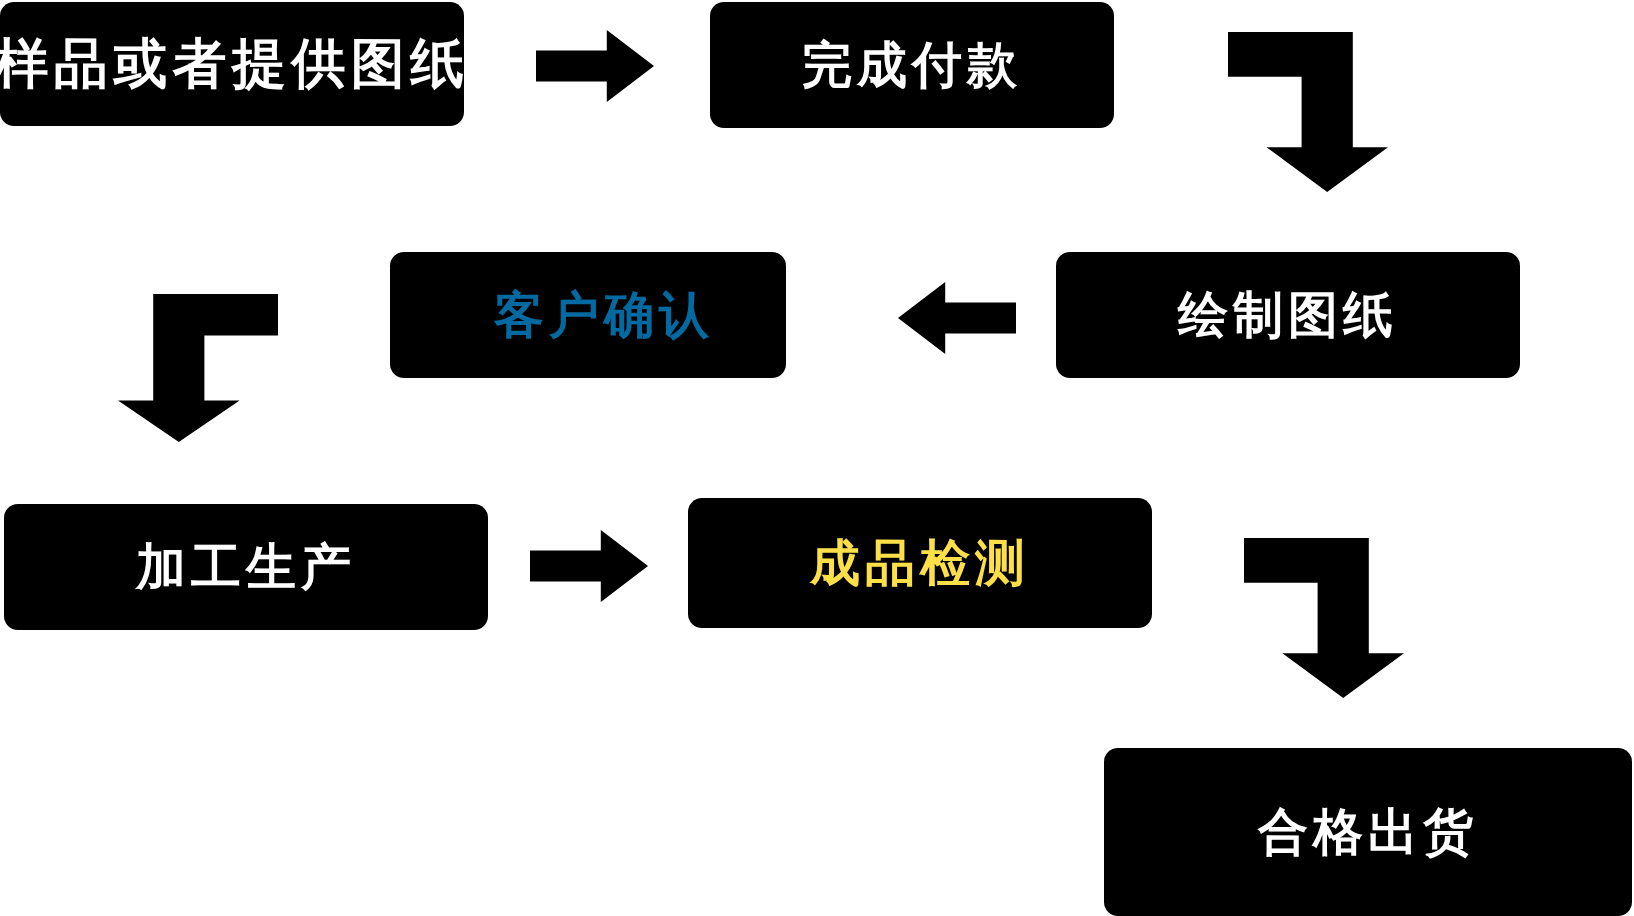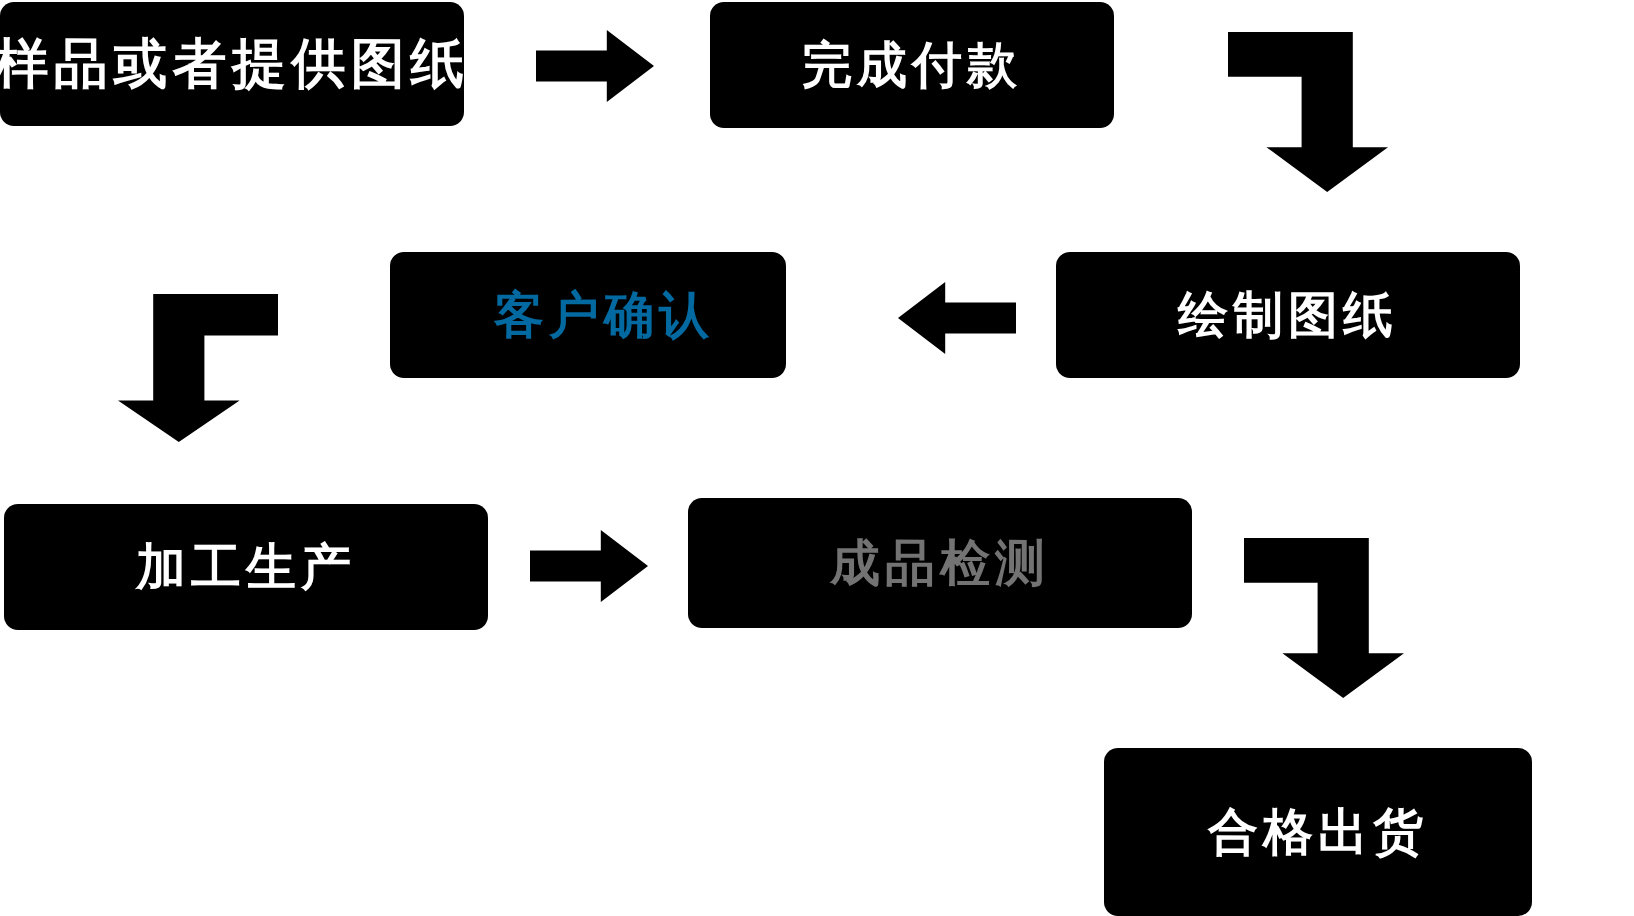--- a/index.html
+++ b/index.html
@@ -91,19 +91,19 @@
     </div>
     <div class="node" style="left: 1056px; top: 252px; width: 464px; height: 126px; font-size: 50px; background: rgb(0, 0, 0); color: rgb(255, 255, 255);">
       <span class="node-label">绘制图纸</span>
     </div>
     <div class="node" style="left: 390px; top: 252px; width: 396px; height: 126px; font-size: 50px; background: rgb(0, 0, 0); color: #0369a1; padding-left: 32px;">
       <span class="node-label">客户确认</span>
     </div>
     <div class="node" style="left: 4px; top: 504px; width: 484px; height: 126px; font-size: 50px; background: rgb(0, 0, 0); color: rgb(255, 255, 255);">
       <span class="node-label">加工生产</span>
     </div>
-    <div class="node" style="left: 688px; top: 498px; width: 504px; height: 130px; font-size: 50px; background: rgb(0, 0, 0); color: #737373;">
+    <div class="node" style="left: 688px; top: 498px; width: 464px; height: 130px; font-size: 50px; background: rgb(0, 0, 0); color: #fde047;">
       <span class="node-label">成品检测</span>
     </div>
-    <div class="node" style="left: 1104px; top: 748px; width: 428px; height: 168px; font-size: 50px; background: rgb(0, 0, 0); color: rgb(255, 255, 255);">
+    <div class="node" style="left: 1104px; top: 748px; width: 528px; height: 168px; font-size: 50px; background: rgb(0, 0, 0); color: rgb(255, 255, 255);">
       <span class="node-label">合格出货</span>
     </div>
   </div>
 
 </body></html>

